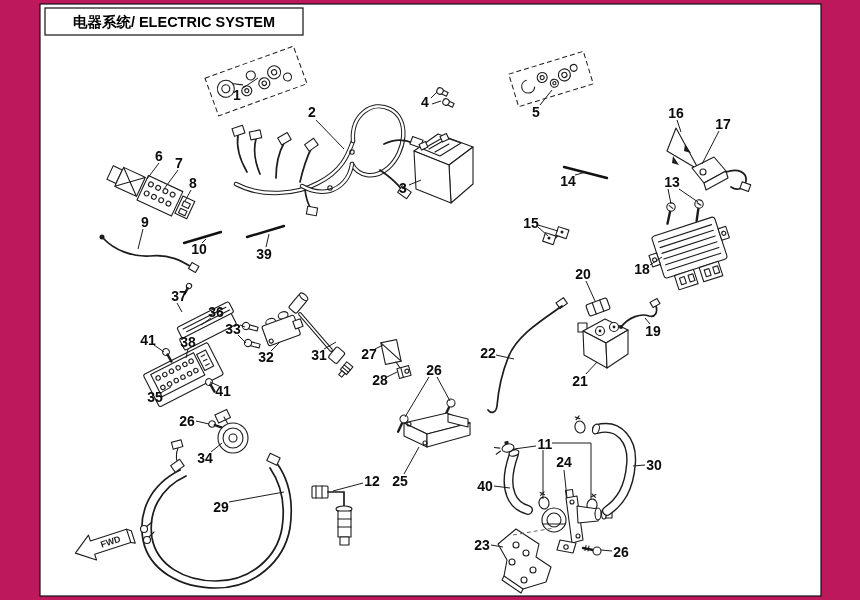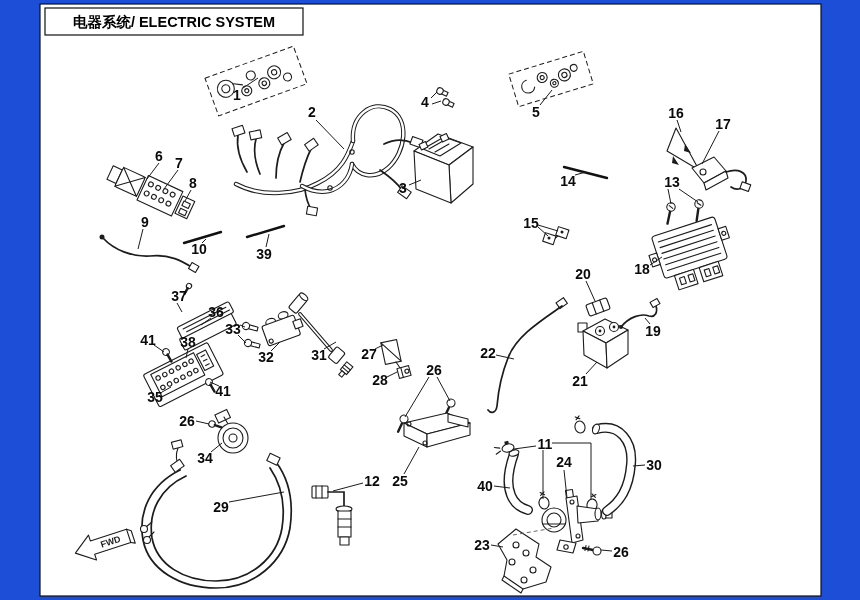--- a/index.html
+++ b/index.html
@@ -1,16 +1,16 @@
 <!DOCTYPE html>
 <html><head>
 <meta charset="utf-8">
 <style>
   html,body{margin:0;padding:0;background:#fff;}
-  .stage{position:relative;width:860px;height:600px;background:#1d4ed8;overflow:hidden;
+  .stage{position:relative;width:860px;height:600px;background:#be185d;overflow:hidden;
          font-family:"Liberation Sans",sans-serif;}
   .stage svg{position:absolute;left:0;top:0;}
   .ln{fill:none;stroke:#1c1c1c;stroke-width:1.1;stroke-linecap:round;stroke-linejoin:round;}
   .ln2{fill:none;stroke:#1c1c1c;stroke-width:1.7;stroke-linecap:round;}
   .fw{fill:#fff;stroke:#1c1c1c;stroke-width:1.1;stroke-linejoin:round;}
   .fd{fill:#1c1c1c;stroke:none;}
   .rod{stroke:#111;stroke-width:2.4;stroke-linecap:round;}
   .shaft{stroke:#1c1c1c;stroke-width:2.4;stroke-linecap:round;}
   .wire-o{fill:none;stroke:#1c1c1c;stroke-width:4.4;stroke-linecap:round;}
   .wire-i{fill:none;stroke:#fff;stroke-width:2.4;stroke-linecap:round;}

